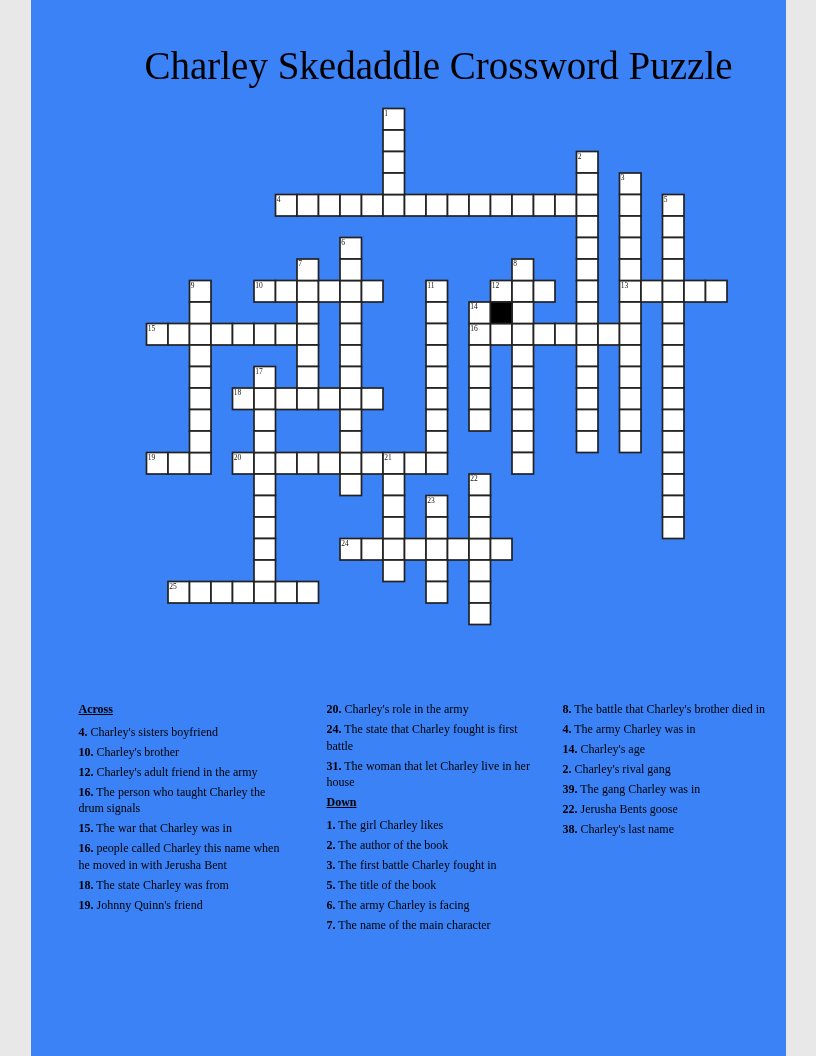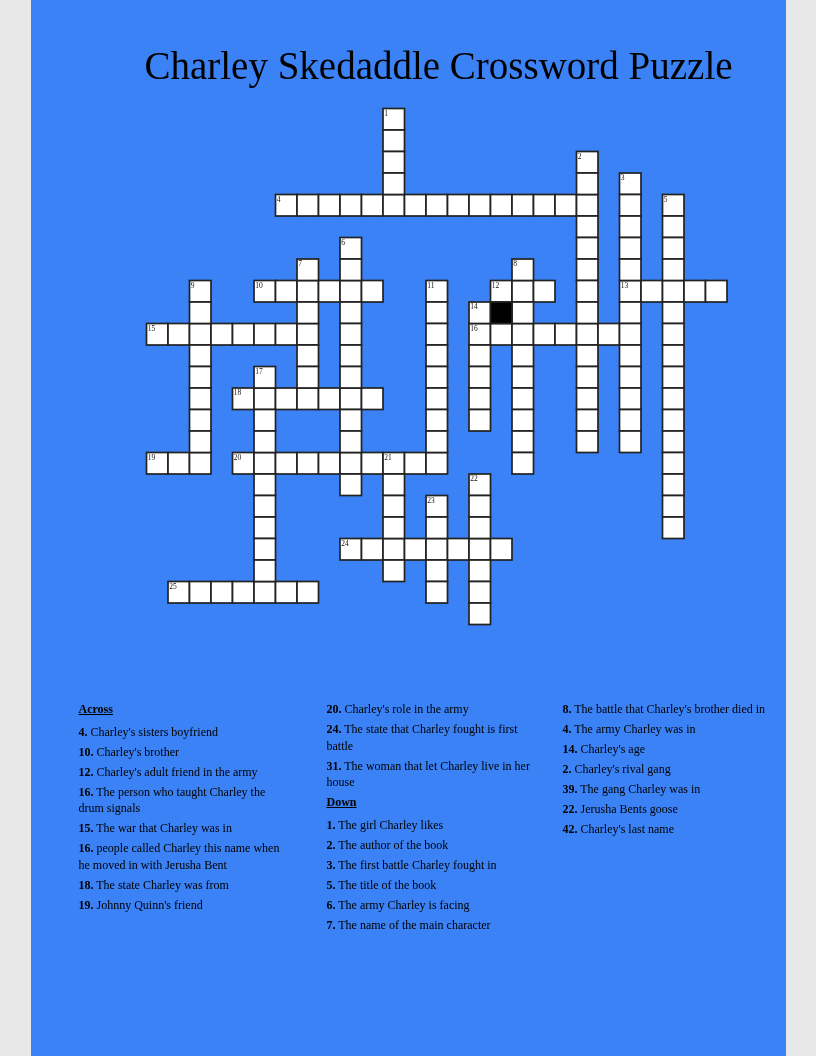--- a/index.html
+++ b/index.html
@@ -288,16 +288,16 @@
       <div class="clue"><b>6.</b> The army Charley is facing</div>
       <div class="clue"><b>7.</b> The name of the main character</div>
     </div>
   <div id="clue-col-3" class="clue-col">
       <div class="clue"><b>8.</b> The battle that Charley's brother died in</div>
       <div class="clue"><b>4.</b> The army Charley was in</div>
       <div class="clue"><b>14.</b> Charley's age</div>
       <div class="clue"><b>2.</b> Charley's rival gang</div>
       <div class="clue"><b>39.</b> The gang Charley was in</div>
       <div class="clue"><b>22.</b> Jerusha Bents goose</div>
-      <div class="clue"><b>42.</b> Charley's last name</div>
+      <div class="clue"><b>38.</b> Charley's last name</div>
     </div>
 
 </div>
 
 </body></html>

